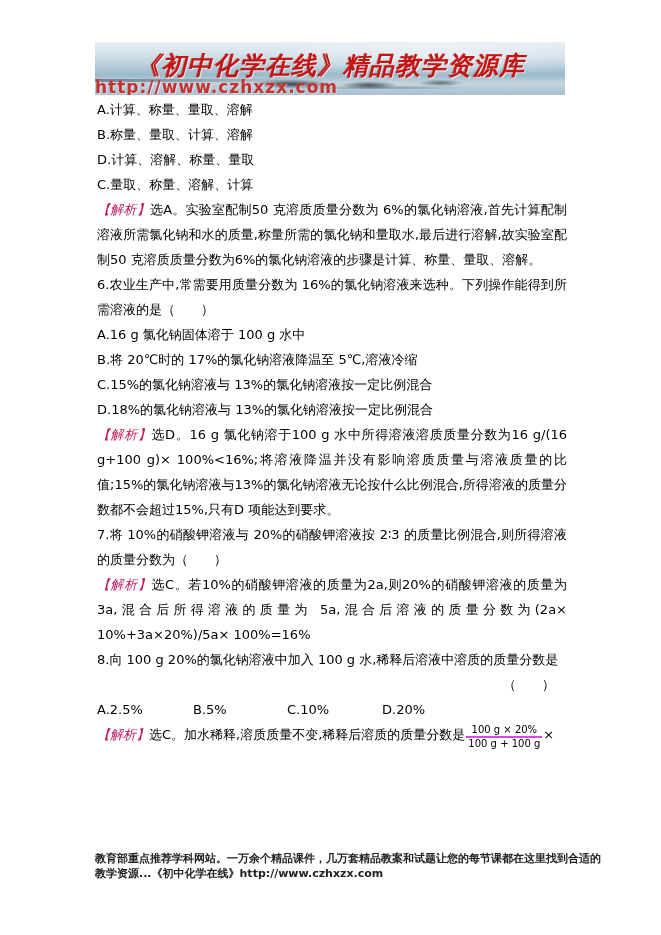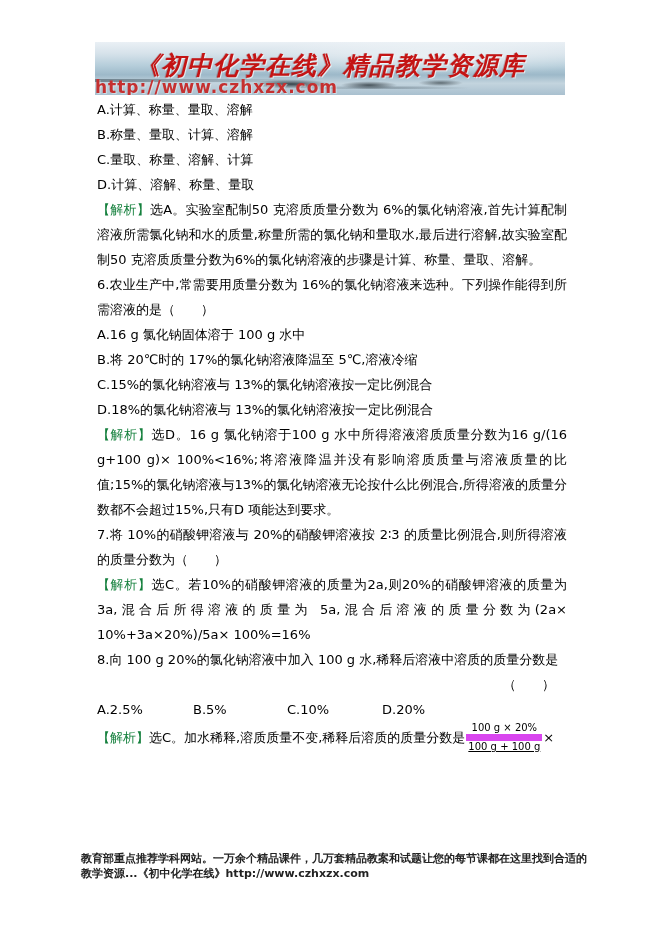--- a/index.html
+++ b/index.html
@@ -42,61 +42,61 @@
     color:#c53030; letter-spacing:1px;
     text-shadow:1px 1px 0 rgba(255,255,255,0.4);
   }
 
   
   .content {
     position:absolute; left:97px; top:97px; width:470px;
     font-size:13px; line-height:25px;
   }
   .content div, .content p { margin:0; }
-  .red { color:#15803d; }
+  .red { color:#be185d;font-style:italic; }
   .analysis { text-align:justify; }
   .stem { text-align:justify; }
 
   .opt-row span { display:inline-block; }
   .opt-row .c1 { width:96px; }
   .opt-row .c2 { width:94px; }
   .opt-row .c3 { width:95px; }
 
   .paren-line { text-align:right; padding-right:12px; }
 
   
   .frac {
     display:inline-block; vertical-align:-8px; text-align:center;
     font-size:10px; line-height:12px; margin:0 1px;
   }
-  .frac .num { display:block; border-bottom:7px solid #d946ef; padding:0 2px; }
-  .frac .den { display:block; padding:0 2px;text-decoration:underline; }
+  .frac .num { display:block; border-bottom:2px solid #d946ef; padding:0 2px; }
+  .frac .den { display:block; padding:0 2px; }
 
   
   .footer {
-    position:absolute; left:81px; top:851px; width:512px;
+    position:absolute; left:95px; top:851px; width:512px;
     font-size:11px; font-weight:bold; line-height:15px; color:#222;
   }
 </style>
 </head>
 <body>
 
 <div class="page">
 
   <div class="banner">
     <div class="banner-title">《初中化学在线》精品教学资源库</div>
     <div class="banner-url">http://www.czhxzx.com</div>
   </div>
 
   <div class="content">
 
     <div>A.计算、称量、量取、溶解</div>
     <div>B.称量、量取、计算、溶解</div>
+    <div>D.计算、溶解、称量、量取</div>
     <div>C.量取、称量、溶解、计算</div>
-    <div>D.计算、溶解、称量、量取</div>
     <p class="analysis"><span class="red">【解析】</span><span>选A。实验室配制50 克溶质质量分数为 6%的氯化钠溶液,首先计算配制溶液所需氯化钠和水的质量,称量所需的氯化钠和量取水,最后进行溶解,故实验室配制50 克溶质质量分数为6%的氯化钠溶液的步骤是计算、称量、量取、溶解。</span></p>
 
     <p class="stem">6.农业生产中,常需要用质量分数为 16%的氯化钠溶液来选种。下列操作能得到所需溶液的是（　　）</p>
     <div>A.16 g 氯化钠固体溶于 100 g 水中</div>
     <div>B.将 20℃时的 17%的氯化钠溶液降温至 5℃,溶液冷缩</div>
     <div>C.15%的氯化钠溶液与 13%的氯化钠溶液按一定比例混合</div>
     <div>D.18%的氯化钠溶液与 13%的氯化钠溶液按一定比例混合</div>
     <p class="analysis"><span class="red">【解析】</span><span>选D。16 g 氯化钠溶于100 g 水中所得溶液溶质质量分数为16 g/(16 g+100 g)× 100%&lt;16%;将溶液降温并没有影响溶质质量与溶液质量的比值;15%的氯化钠溶液与13%的氯化钠溶液无论按什么比例混合,所得溶液的质量分数都不会超过15%,只有D 项能达到要求。</span></p>
 
     <p class="stem">7.将 10%的硝酸钾溶液与 20%的硝酸钾溶液按 2∶3 的质量比例混合,则所得溶液的质量分数为（　　）</p>

